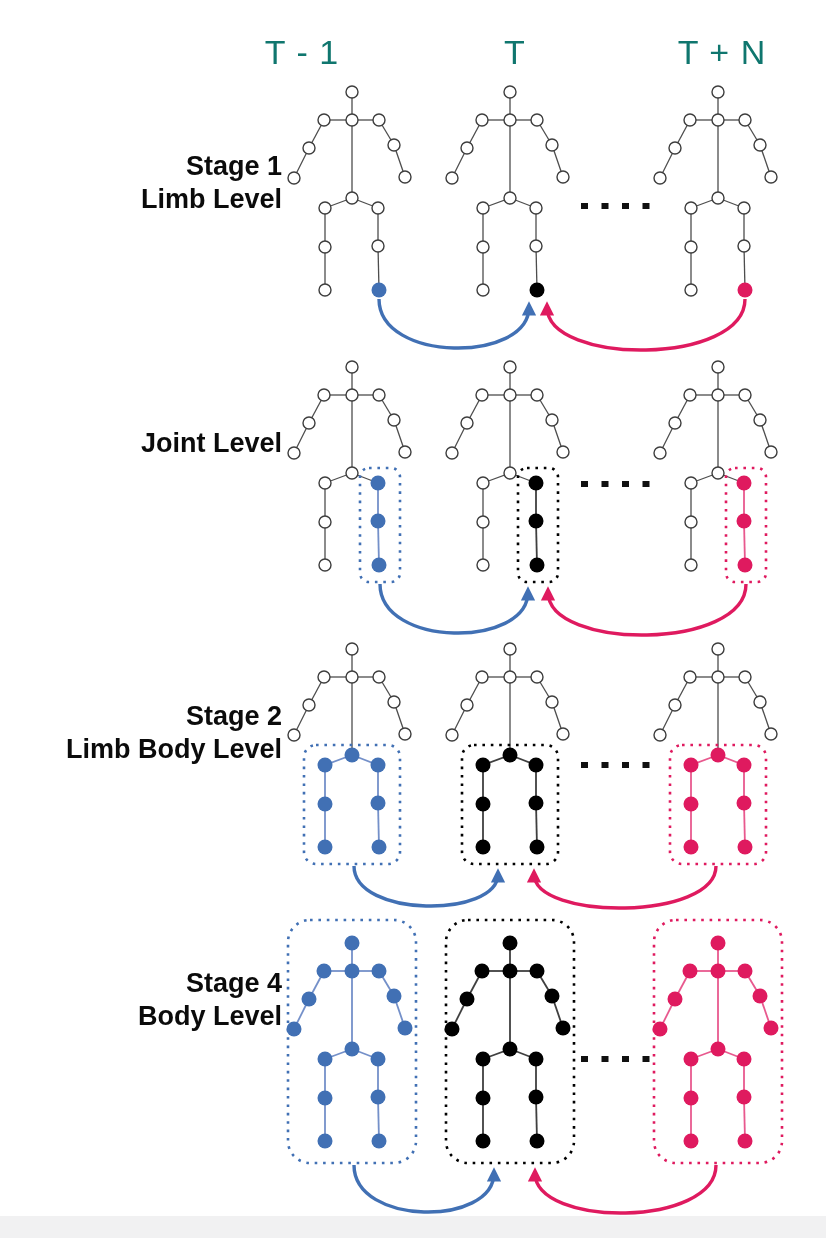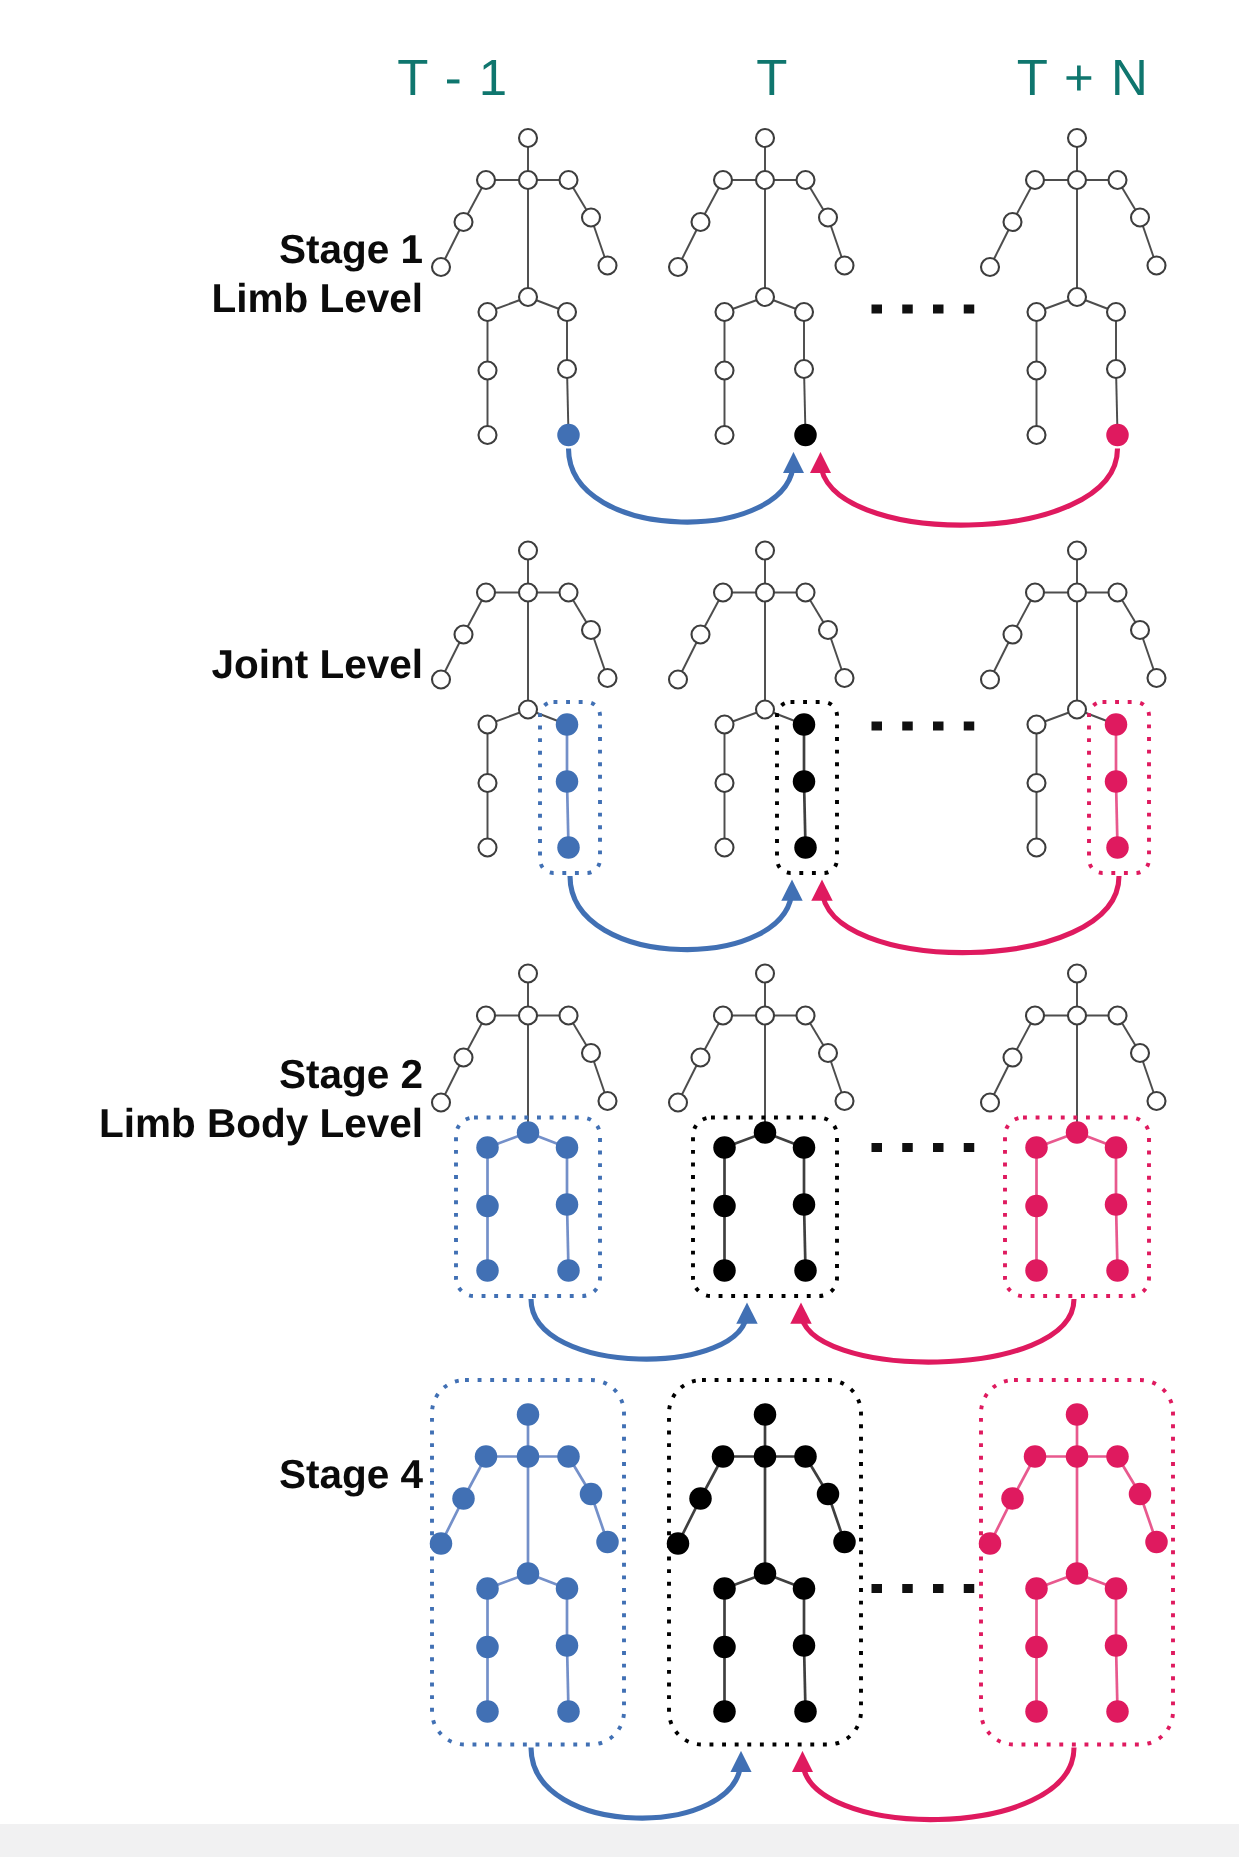--- a/index.html
+++ b/index.html
@@ -480,17 +480,18 @@
   </div>
   <div class="stage-label" style="top:427px">
     <div>Joint Level</div>
   </div>
   <div class="stage-label" style="top:700px">
     <div>Stage 2</div>
     <div>Limb Body Level</div>
   </div>
   <div class="stage-label" style="top:967px">
     <div>Stage 4</div>
+    <div>Body Level</div>
   </div>
 
   <div class="footer-strip" style="background: rgb(241, 241, 242);"></div>
 
 </div>
 
 </body></html>

